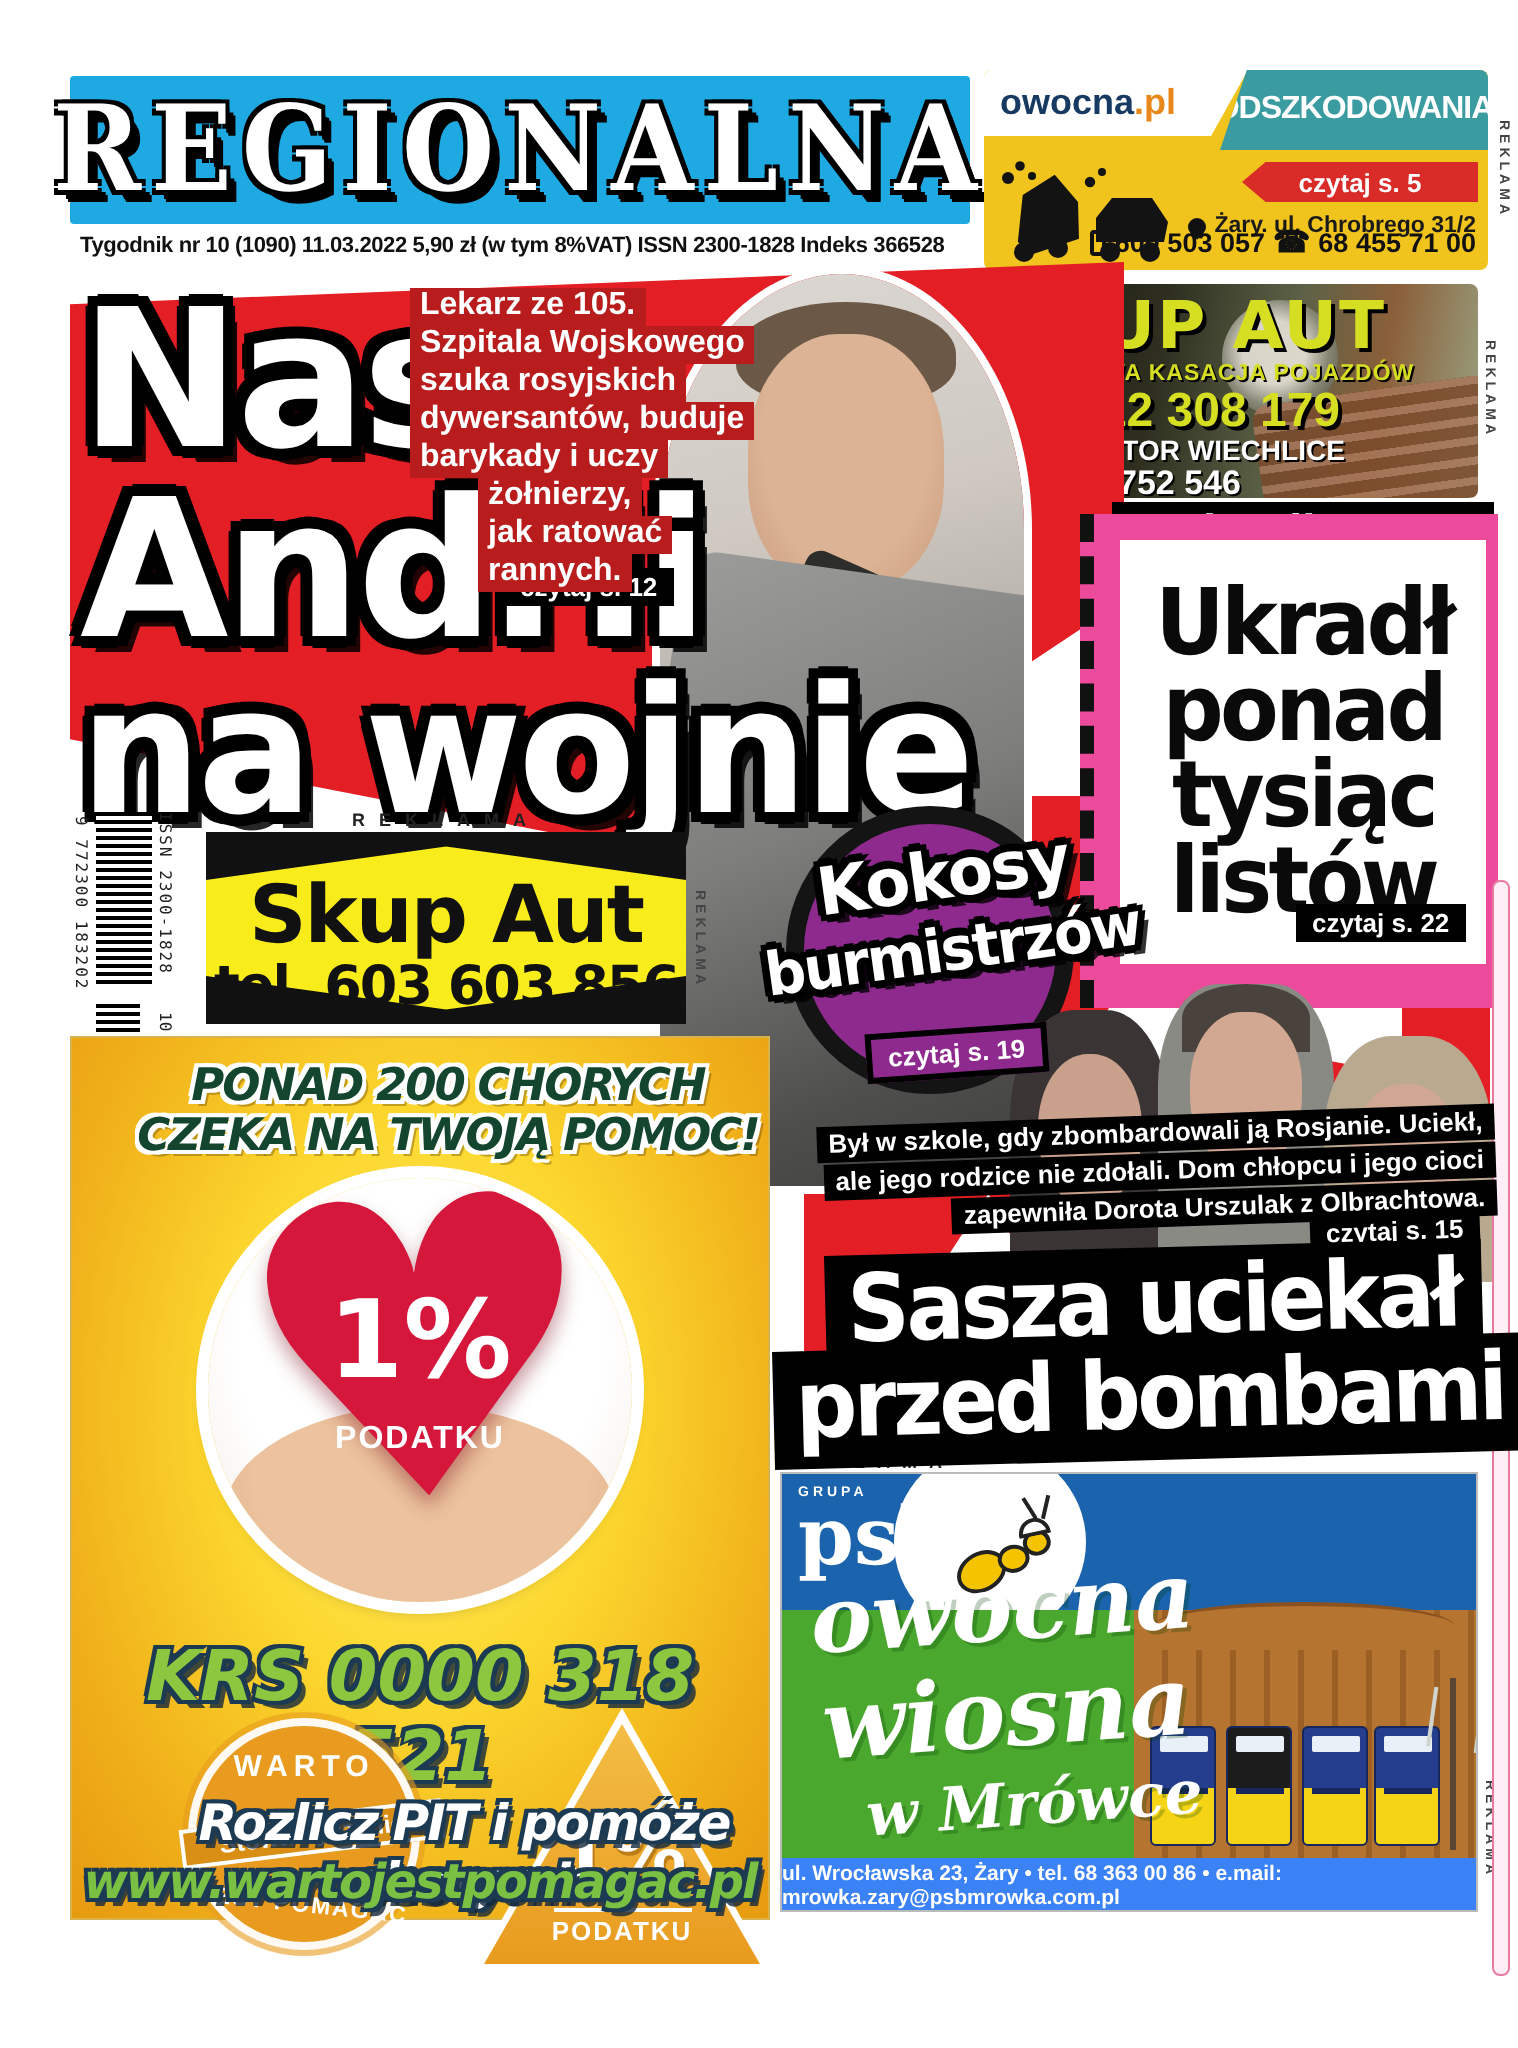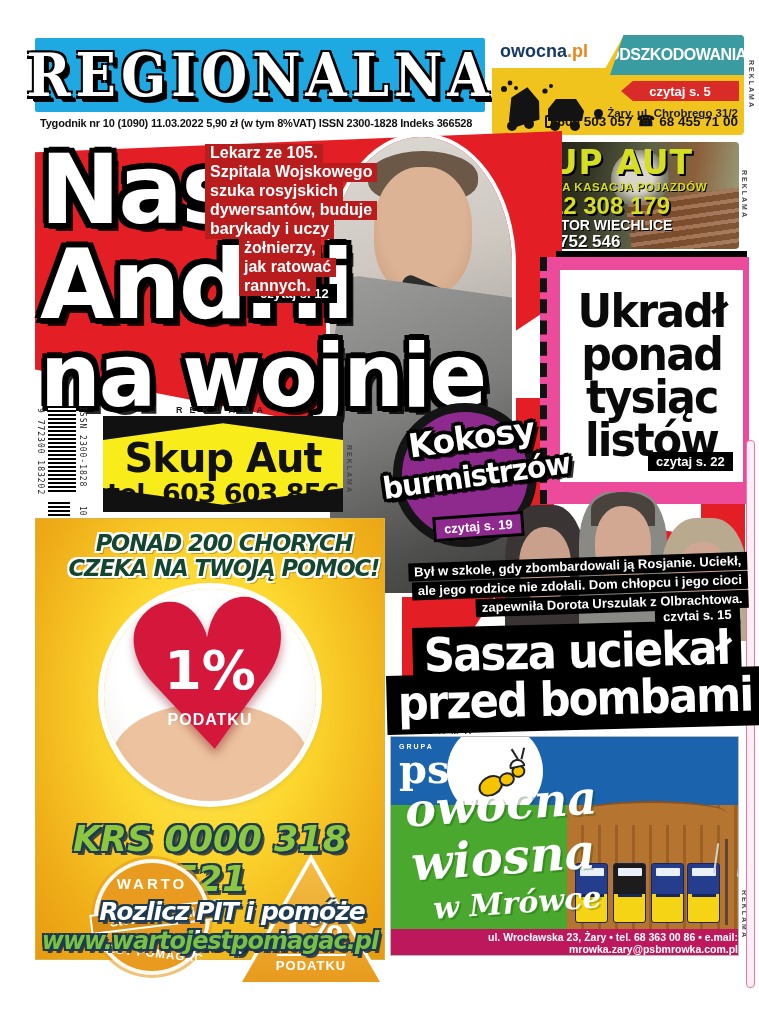--- a/index.html
+++ b/index.html
@@ -171,21 +171,21 @@
   .promo1 { left:14px; top:40px; font-size:46px; }
   .promo2 { left:20px; top:92px; font-size:48px; }
   .promo3 { left:42px; top:148px; font-size:30px; }
   .mrowka-photo { position:absolute; left:176px; top:68px; width:173px; height:124px; background:repeating-linear-gradient(90deg,#b5742f 0 14px,#9c5f24 14px 17px); }
   .fence-arc { position:absolute; left:10px; top:-4px; width:150px; height:24px; background:#b5742f; border-radius:50% 50% 0 0; border-top:2px solid #8a5220; }
   .bag { position:absolute; width:33px; height:60px; bottom:6px; background:linear-gradient(180deg,#243d8c 0 52%,#f5d416 52% 100%); border:1px solid #17265c; border-radius:3px; }
   .bag i { position:absolute; left:4px; top:30px; width:24px; height:3px; background:#17265c; font-style:normal; }
   .bag b { position:absolute; left:4px; top:4px; width:24px; height:8px; background:#e9f0f8; border-radius:1px; }
   .sapling { position:absolute; right:12px; bottom:4px; width:3px; height:86px; background:#5a4632; }
   .sapling::before { content:""; position:absolute; left:-10px; top:6px; width:22px; height:30px; border-left:2px solid #cfd4ce; border-right:2px solid #cfd4ce; transform:rotate(8deg); }
-  .mrowka-bar { position:absolute; left:0; top:192px; width:100%; height:28px; background:#be185d; color:#fff; font-weight:bold; font-size:10.5px; display:flex; align-items:center; justify-content:center;text-align:right; }
+  .mrowka-bar { position:absolute; left:0; top:192px; width:100%; height:28px; background:#3b82f6; color:#fff; font-weight:bold; font-size:10.5px; display:flex; align-items:center; justify-content:center; }
 
   
   .edge-strip { left:746px; top:440px; width:9px; height:548px; background:#ffeef5; border:1px solid #e87aa0; border-radius:4px; }
 </style>
 </head>
 <body>
 
 <div class="page">
 
   <div class="abs masthead">

